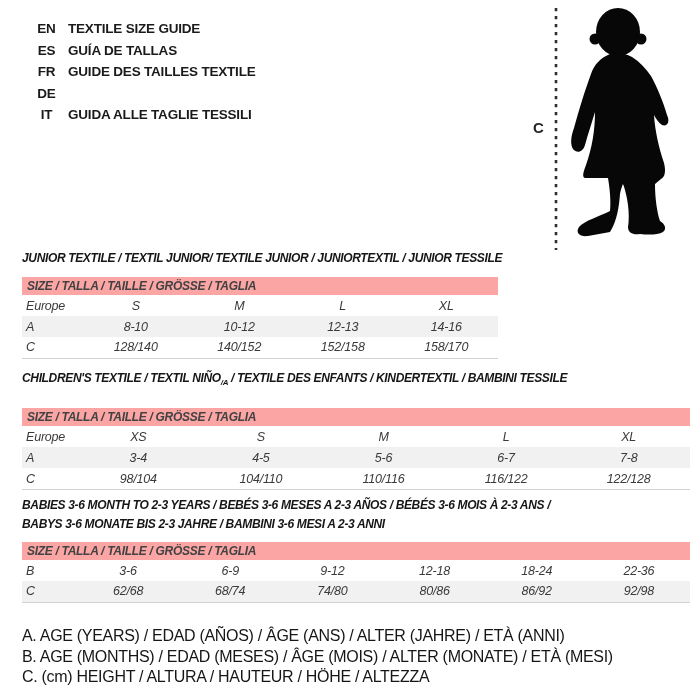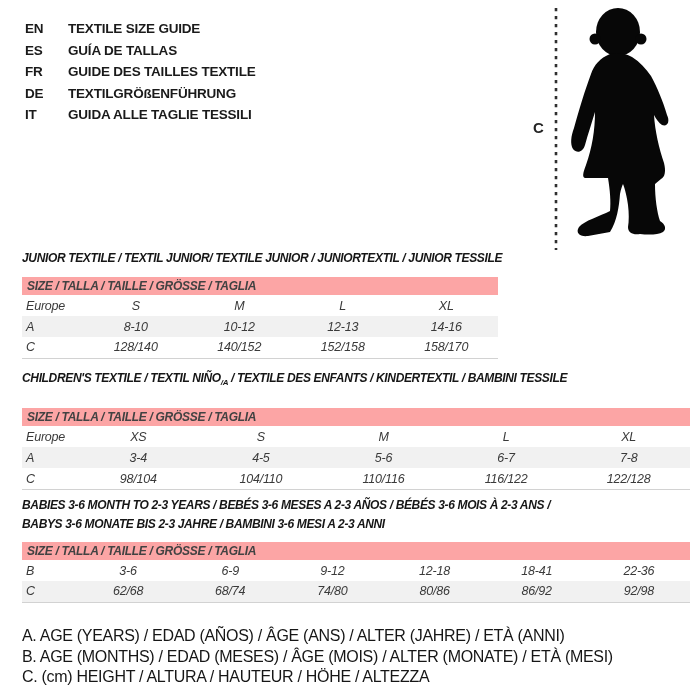--- a/index.html
+++ b/index.html
@@ -7,21 +7,21 @@
   body {
     background:#ffffff;
     font-family:"Liberation Sans", sans-serif;
     position:relative;
     overflow:hidden;
   }
   .page { position:absolute; inset:0; background:#ffffff; }
 
   
   .lang-list { position:absolute; left:25px; top:18px; }
-  .lang-row { display:flex; height:21.5px; align-items:center; }
+  .lang-row { display:flex; height:21.5px; align-items:center;text-align:center; }
   .lang-code, .lang-label {
     font-size:13.5px; font-weight:700; color:#1a1a1a; letter-spacing:-0.2px; white-space:nowrap;
   }
   .lang-code { width:43px; }
 
   
   .figure-area { position:absolute; left:525px; top:0; width:175px; height:255px; }
   .figure-svg { position:absolute; left:0; top:0; }
   .measure-label { position:absolute; left:8px; top:119px; font-size:15px; font-weight:700; color:#242424; }
 
@@ -78,21 +78,20 @@
     <div class="lang-row">
       <span class="lang-code">ES</span>
       <span class="lang-label">GUÍA DE TALLAS</span>
     </div>
     <div class="lang-row">
       <span class="lang-code">FR</span>
       <span class="lang-label">GUIDE DES TAILLES TEXTILE</span>
     </div>
     <div class="lang-row">
       <span class="lang-code">DE</span>
-      <span class="lang-label">TEXTILGRÖßENFÜHRUNG</span>
     </div>
     <div class="lang-row">
       <span class="lang-code">IT</span>
       <span class="lang-label">GUIDA ALLE TAGLIE TESSILI</span>
     </div>
   </div>
 
   <div class="figure-area">
     <svg class="figure-svg" width="175" height="255" viewBox="0 0 175 255" aria-hidden="true">
 
@@ -227,21 +226,21 @@
           <col>
           <col>
         </colgroup>
       <tbody>
         <tr>
           <td class="lbl">B</td>
           <td>3-6</td>
           <td>6-9</td>
           <td>9-12</td>
           <td>12-18</td>
-          <td>18-41</td>
+          <td>18-24</td>
           <td>22-36</td>
         </tr>
         <tr>
           <td class="lbl">C</td>
           <td>62/68</td>
           <td>68/74</td>
           <td>74/80</td>
           <td>80/86</td>
           <td>86/92</td>
           <td>92/98</td>

